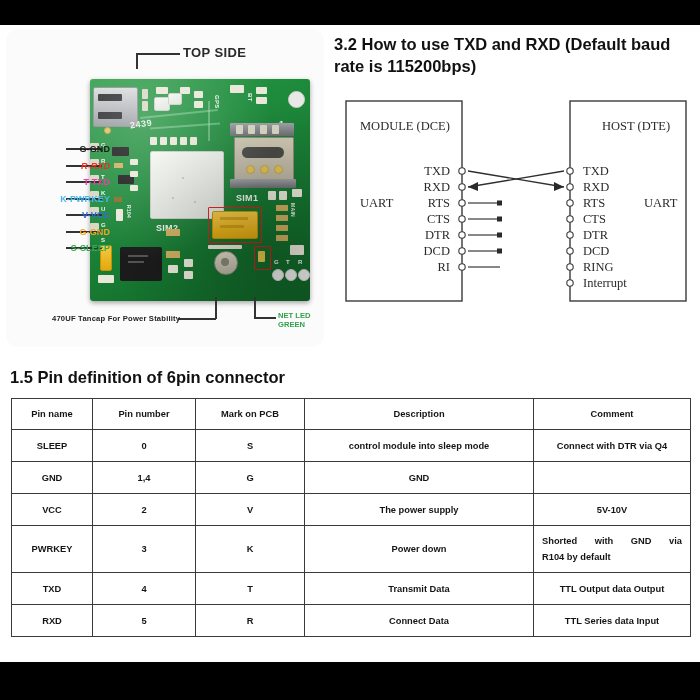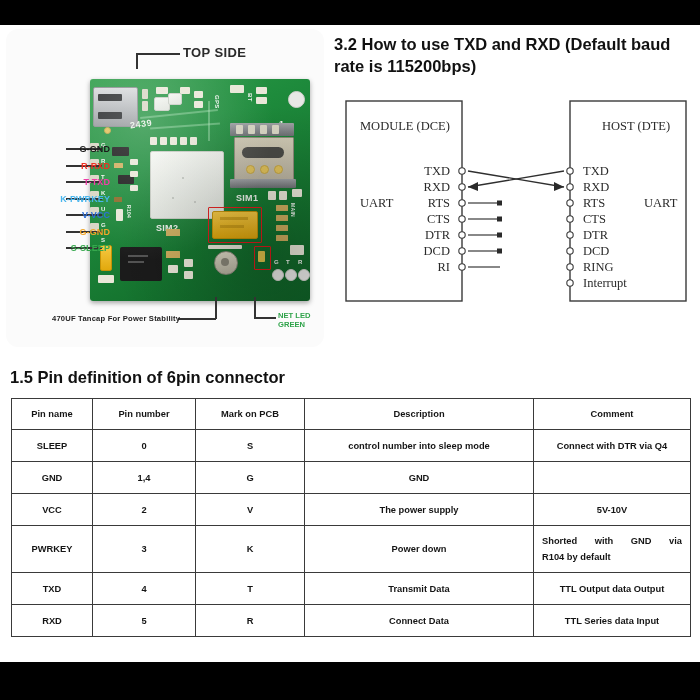--- a/index.html
+++ b/index.html
@@ -299,21 +299,21 @@
         </div>
       <div class="leader">
           <i></i>
         </div>
     </div>
 
     <div class="pinlabels">
       <div class="pinrow" style="color: rgb(26, 26, 26);">
         <span>G-GND</span>
       </div>
-      <div class="pinrow" style="color: rgb(239, 47, 36);">
+      <div class="pinrow" style="color: rgb(239, 47, 36); font-style: italic;">
         <span>R-RXD</span>
       </div>
       <div class="pinrow" style="color: rgb(238, 63, 168);">
         <span>T-TXD</span>
       </div>
       <div class="pinrow" style="color: rgb(73, 182, 238);">
         <span>K-PWRKEY</span>
       </div>
       <div class="pinrow" style="color: rgb(47, 111, 216);">
         <span>V-VCC</span>
@@ -431,21 +431,21 @@
         <th>Mark on PCB</th>
         <th>Description</th>
         <th>Comment</th>
       </tr>
     </thead>
     <tbody>
       <tr>
         <td>SLEEP</td>
         <td>0</td>
         <td>S</td>
-        <td>control number into sleep mode</td>
+        <td>control module into sleep mode</td>
         <td>Connect with DTR via Q4</td>
       </tr>
       <tr>
         <td>GND</td>
         <td>1,4</td>
         <td>G</td>
         <td>GND</td>
         <td></td>
       </tr>
       <tr>

